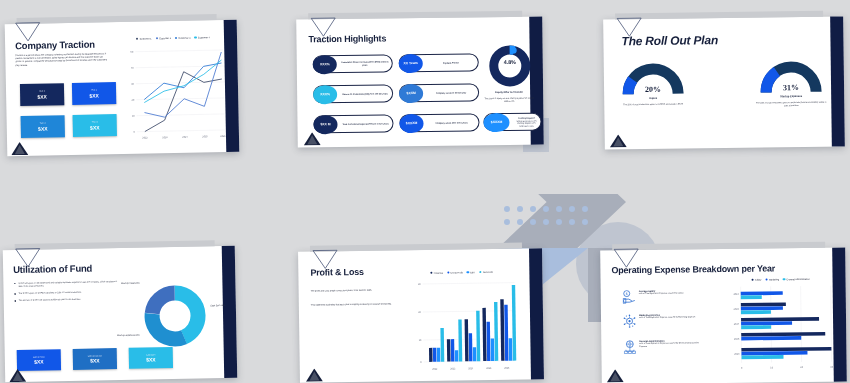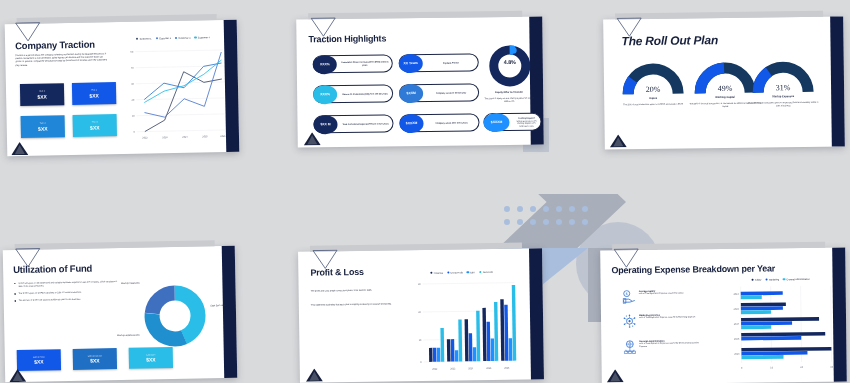--- a/index.html
+++ b/index.html
@@ -72,21 +72,21 @@
      line-height:2.9px;color:#17203c;font-weight:bold;text-align:center;
      flex:1;}
   .pill.wide .badge{width:26px;}
 
   
   #s3{left:604px;top:18px;width:240px;height:130px;
       transform:rotate(-0.75deg);transform-origin:center;}
   #s3 .title{left:18px;top:15px;font-size:12px;font-style:italic;}
   .gauge{position:absolute;width:62px;}
   .gauge .gval{position:absolute;left:0;right:0;top:22px;text-align:center;
-     font-size:8px;font-weight:normal;color:#17203c;
+     font-size:8px;font-weight:bold;color:#17203c;
      font-family:"Liberation Serif",serif;}
   .gauge .glab{position:absolute;left:-4px;right:-4px;top:34px;
      text-align:center;font-size:2.6px;font-weight:bold;color:#17203c;}
   .gauge .gdesc{position:absolute;left:-5px;right:-5px;top:40px;
      text-align:center;font-size:2.1px;line-height:3px;color:#2b3042;}
 
   
   #s4{left:4px;top:248px;width:232px;height:132px;
       transform:rotate(-1.1deg);transform-origin:center;}
   #s4 .title{left:10px;top:14px;font-size:9.5px;}
@@ -311,30 +311,21 @@
 
     <div class="gauge" style="left:18px;top:44px;">
       <svg width="62" height="34" viewBox="0 0 62 34">
         <path d="M6 31 A25 25 0 0 1 56 31" fill="none" stroke="#14385f" stroke-width="11" stroke-linecap="butt"></path>
         <path d="M6 31 A25 25 0 0 1 56 31" fill="none" stroke="#1157e8" stroke-width="11" stroke-dasharray="20 80" pathLength="100" stroke-linecap="butt"></path>
       </svg>
       <div class="gval">20%</div>
       <div class="glab">Capex</div>
       <div class="gdesc">The 20% of total investment spent on CAPEX amounted to $XXX</div>
     </div>
-    <div class="gauge" style="left:90px;top:44px;">
-      <svg width="62" height="34" viewBox="0 0 62 34">
-        <path d="M6 31 A25 25 0 0 1 56 31" fill="none" stroke="#14385f" stroke-width="11" stroke-linecap="butt"></path>
-        <path d="M6 31 A25 25 0 0 1 56 31" fill="none" stroke="#1157e8" stroke-width="11" stroke-dasharray="49 51" pathLength="100" stroke-linecap="butt"></path>
-      </svg>
-      <div class="gval">49%</div>
-      <div class="glab">Working Capital</div>
-      <div class="gdesc">The 49% of the total investment, i.e. earmarked as additional cash for working capital</div>
-    </div>
-    <div class="gauge" style="left:148px;top:44px;">
+    <div class="gauge" style="left:156px;top:44px;">
       <svg width="62" height="34" viewBox="0 0 62 34">
         <path d="M6 31 A25 25 0 0 1 56 31" fill="none" stroke="#14385f" stroke-width="11" stroke-linecap="butt"></path>
         <path d="M6 31 A25 25 0 0 1 56 31" fill="none" stroke="#1157e8" stroke-width="11" stroke-dasharray="31 69" pathLength="100" stroke-linecap="butt"></path>
       </svg>
       <div class="gval">31%</div>
       <div class="glab">Startup Expenses</div>
       <div class="gdesc">The 31% of total investment spent on expenses (fixed and variable) viable to start a business</div>
     </div>
     <div class="tri-solid" style="left:5px;top:114px;">
       <svg width="17" height="13" viewBox="0 0 17 13">

